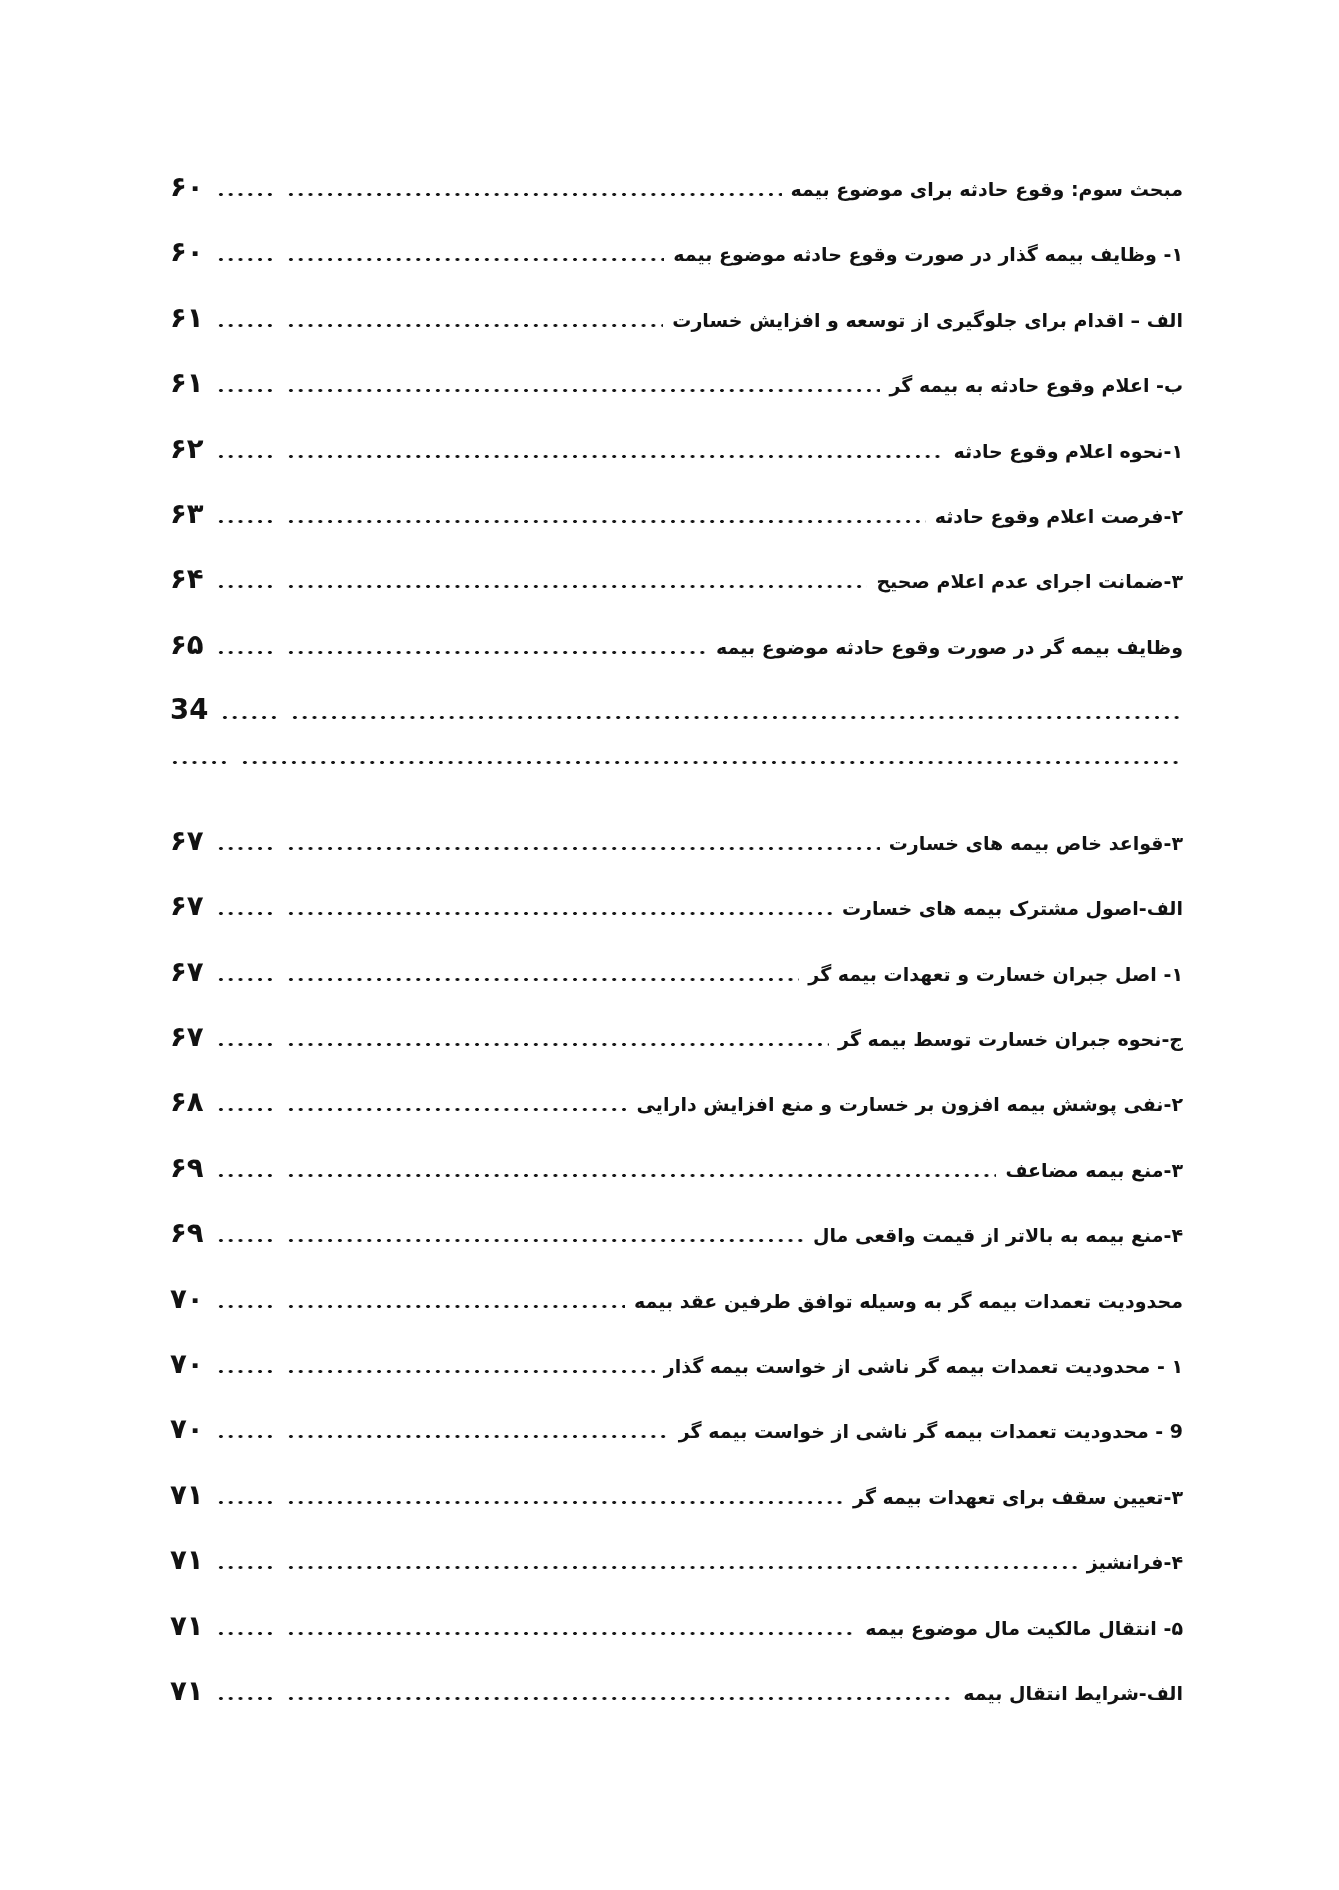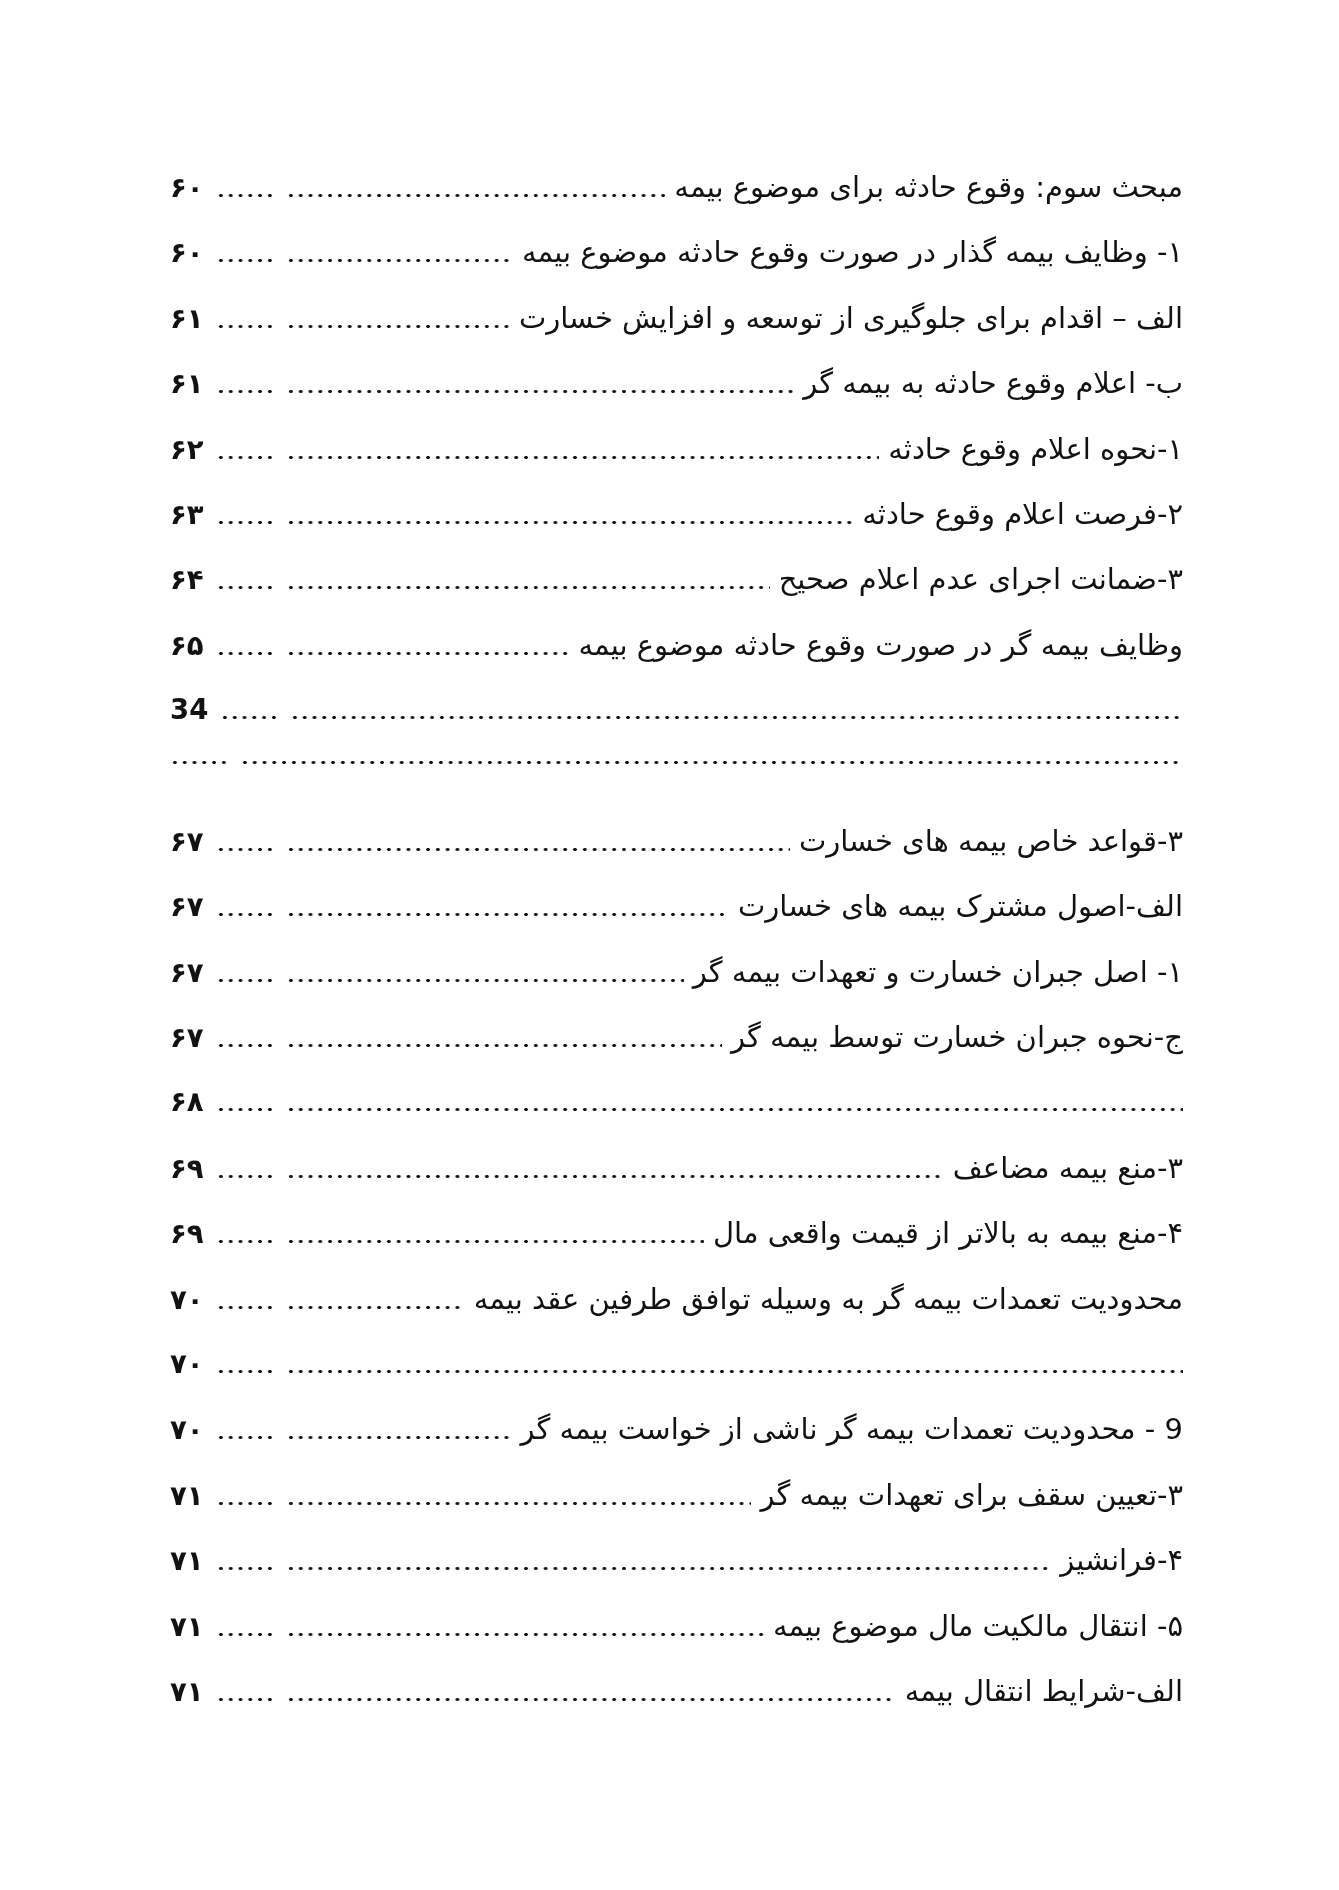--- a/index.html
+++ b/index.html
@@ -25,22 +25,22 @@
     display: flex;
     direction: rtl;
     align-items: baseline;
     height: 65.4px;
     padding-top: 12px;
     color: #121212;
   }
   .toc-entry-label {
     white-space: nowrap;
     flex-shrink: 0;
-    font-size: 29px;
-    font-weight: normal;
+    font-size: 19px;
+    font-weight: bold;
     margin-left: 9px; 
     letter-spacing: 0;
   }
   .lead {
     height: 5px;
     margin-bottom: 0px;
     background-image: radial-gradient(circle, #151515 1.5px, transparent 2px);
     background-size: 9.8px 5px;
     background-repeat: repeat-x;
     background-position: 0 1px;
@@ -165,20 +165,21 @@
 
   <div class="toc-row">
     <span class="toc-entry-label">ج-نحوه جبران خسارت توسط بیمه گر</span>
     <span class="lead lead-fill"></span>
     <span class="lead-gap"></span>
     <span class="lead lead-tail"></span>
     <span class="toc-page-number">۶۷</span>
   </div>
 
   <div class="toc-row">
+    <span class="toc-entry-label">۲-نفی پوشش بیمه افزون بر خسارت و منع افزایش دارایی</span>
     <span class="lead lead-fill"></span>
     <span class="lead-gap"></span>
     <span class="lead lead-tail"></span>
     <span class="toc-page-number">۶۸</span>
   </div>
 
   <div class="toc-row">
     <span class="toc-entry-label">۳-منع بیمه مضاعف</span>
     <span class="lead lead-fill"></span>
     <span class="lead-gap"></span>
@@ -196,20 +197,21 @@
 
   <div class="toc-row">
     <span class="toc-entry-label">محدودیت تعمدات بیمه گر به وسیله توافق طرفین عقد بیمه</span>
     <span class="lead lead-fill"></span>
     <span class="lead-gap"></span>
     <span class="lead lead-tail"></span>
     <span class="toc-page-number">۷۰</span>
   </div>
 
   <div class="toc-row">
+    <span class="toc-entry-label">۱ - محدودیت تعمدات بیمه گر ناشی از خواست بیمه گذار</span>
     <span class="lead lead-fill"></span>
     <span class="lead-gap"></span>
     <span class="lead lead-tail"></span>
     <span class="toc-page-number">۷۰</span>
   </div>
 
   <div class="toc-row">
     <span class="toc-entry-label">9 - محدودیت تعمدات بیمه گر ناشی از خواست بیمه گر</span>
     <span class="lead lead-fill"></span>
     <span class="lead-gap"></span>

